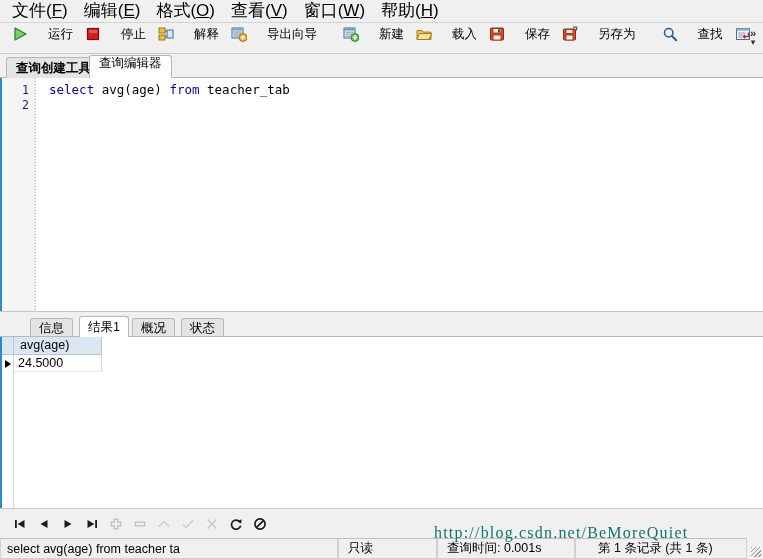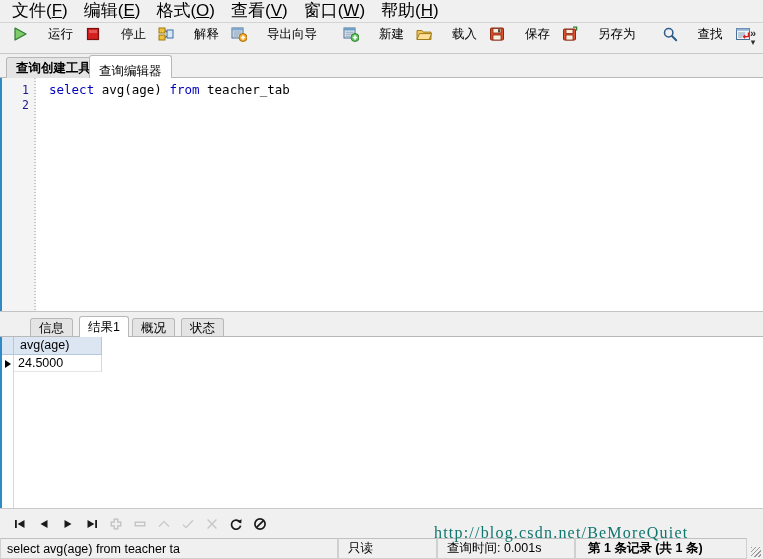--- a/index.html
+++ b/index.html
@@ -126,21 +126,21 @@
     line-height: 15px;
     white-space: nowrap;
     cursor: default;
     z-index: 1;
   }
   .tab.active {
     background: #ffffff;
     top: 1px;
     height: 23px;
     z-index: 3;
-    padding-top: 8px;
+    padding-top: 0;
   }
 
   
   .editor {
     position: absolute;
     left: 0; top: 78px;
     width: 763px;
     height: 233px;
     background: #ffffff;
     box-sizing: border-box;
@@ -364,21 +364,21 @@
     padding: 0 6px;
     font-size: 12.5px;
     color: #000;
     white-space: nowrap;
     overflow: hidden;
     background: #f0f0f0;
   }
   .sb-sql { width: 338px; flex: 0 0 338px; }
   .sb-readonly { width: 99px; flex: 0 0 99px; justify-content: flex-start; padding-left: 9px; }
   .sb-time { width: 138px; flex: 0 0 138px; justify-content: flex-start; padding-left: 9px;}
-  .sb-rec { flex: 1 1 auto; justify-content: flex-start; padding-left: 12px; font-weight: bold; }
+  .sb-rec { flex: 1 1 auto; justify-content: flex-start; padding-left: 22px; }
   .sb-grip {
     width: 16px; flex: 0 0 16px;
     position: relative;
     border: none;
   }
   .sb-grip::after {
     content: "";
     position: absolute;
     right: 2px; bottom: 2px;
     width: 10px; height: 10px;

